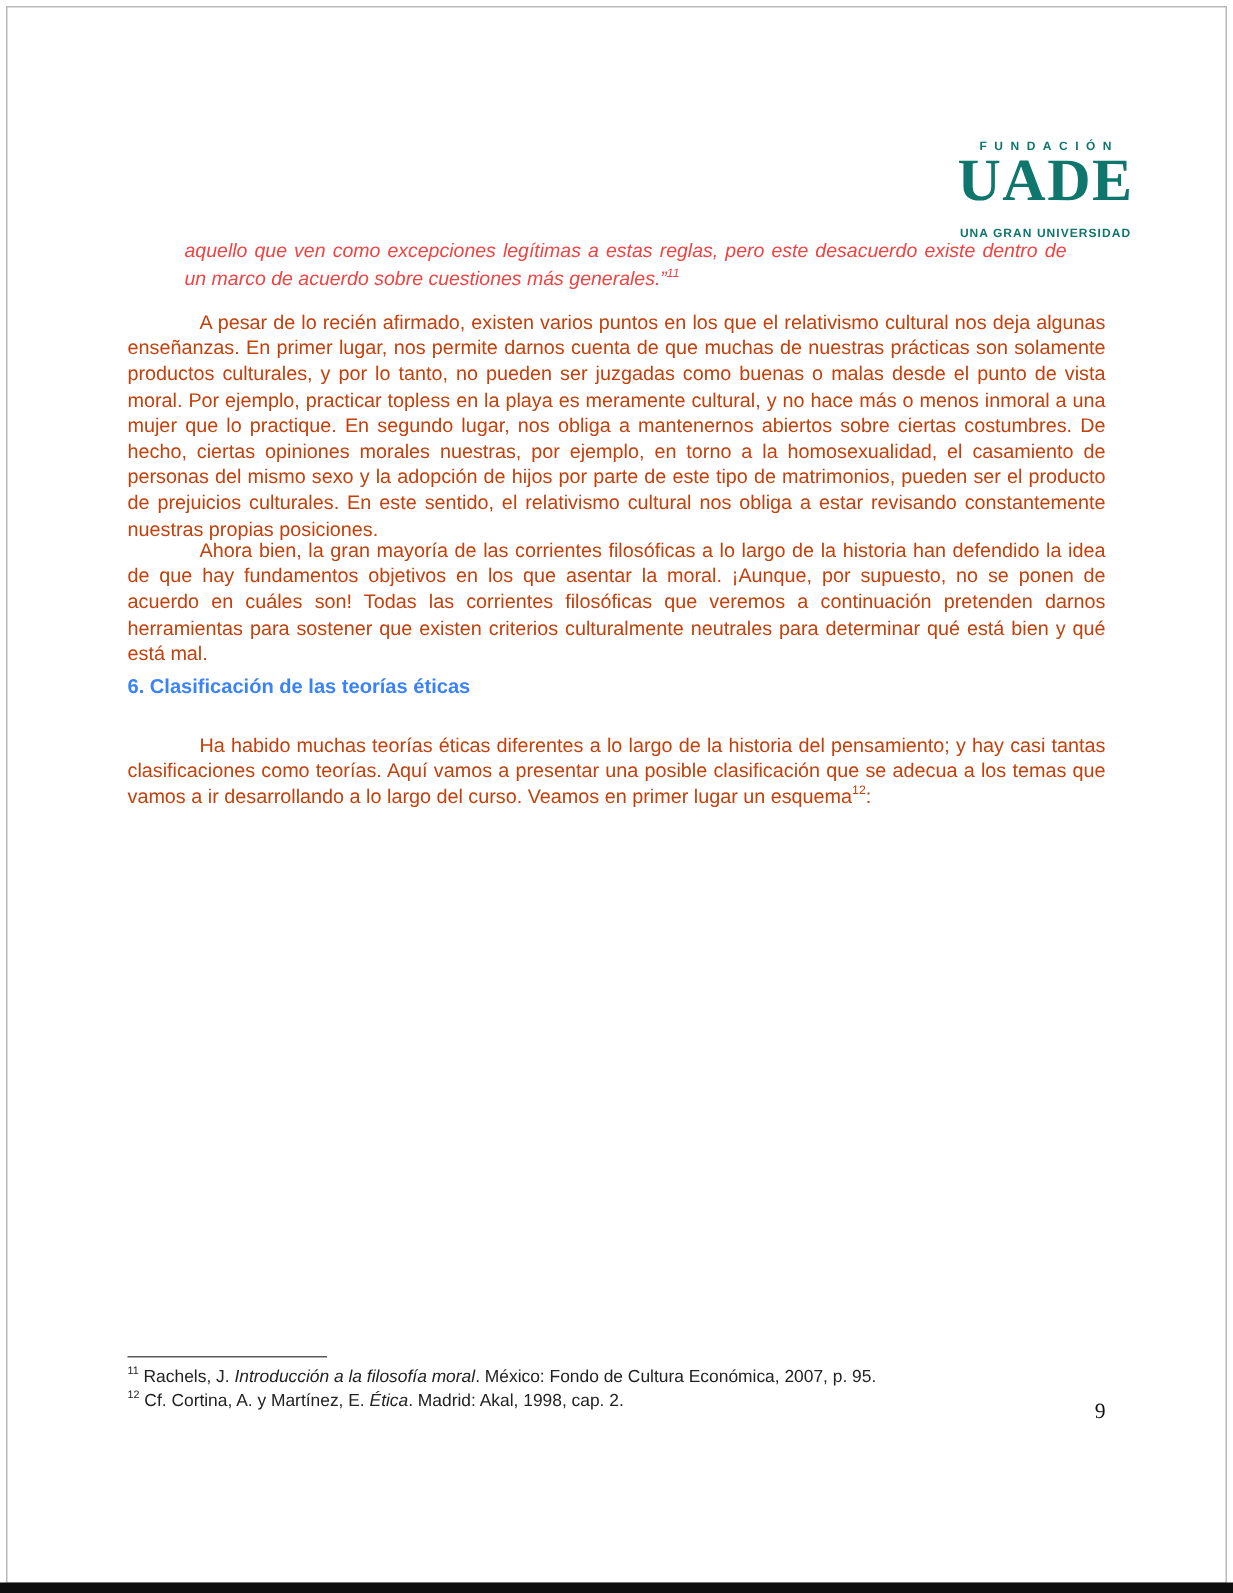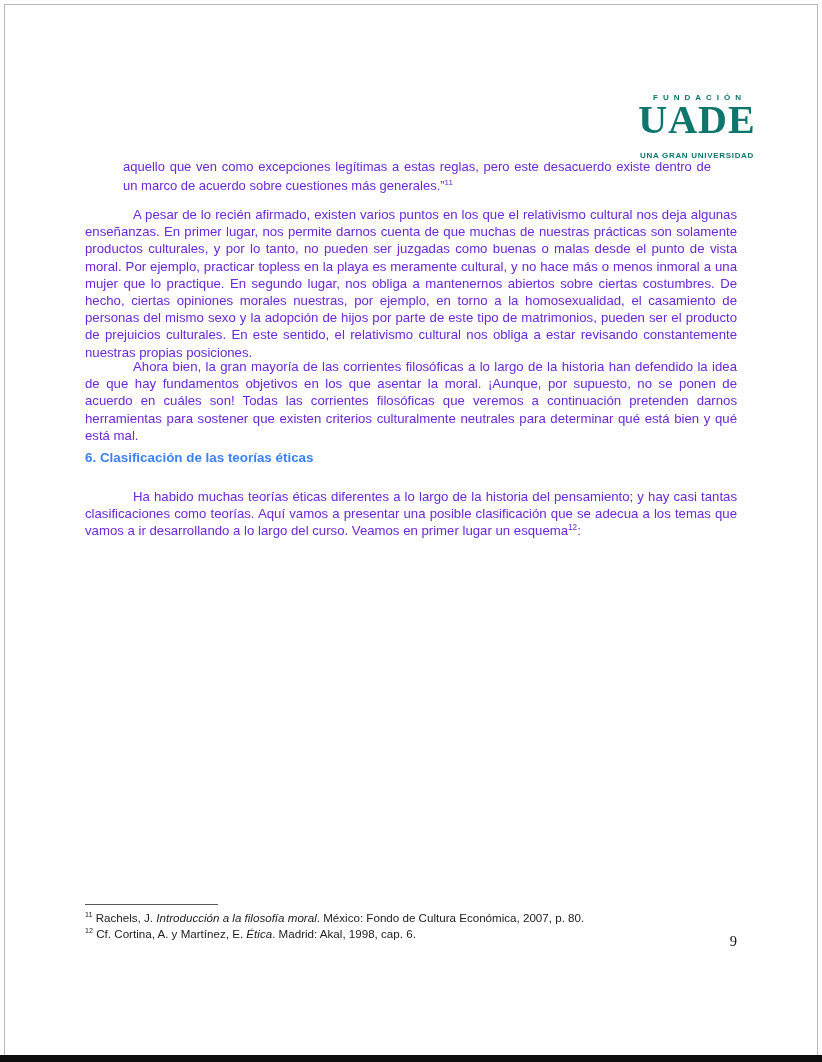--- a/index.html
+++ b/index.html
@@ -56,33 +56,34 @@
     white-space: nowrap;
   }
 
   
   .quote-block {
     position: absolute;
     top: 157px;
     left: 123px;
     width: 588px;
     font-size: 13px;
+    font-style: italic;
     line-height: 19px;
     text-align: justify;
-    color: #6d28d9;
+    color: #ef4444;
   }
   .body-para {
     position: absolute;
     left: 85px;
     width: 652px;
     font-size: 13.2px;
     line-height: 17.2px;
     text-align: justify;
     text-indent: 48px;
-    color: #6d28d9;
+    color: #c2410c;
   }
   #para-1 { top: 206px; }
   #para-2 { top: 358px; }
   #para-3 { top: 488px; }
   .section-heading {
     position: absolute;
     top: 450px;
     left: 85px;
     width: 652px;
     font-size: 13.4px;
@@ -140,19 +141,19 @@
 <p class="body-para" id="para-1">A pesar de lo recién afirmado, existen varios puntos en los que el relativismo cultural nos deja algunas enseñanzas. En primer lugar, nos permite darnos cuenta de que muchas de nuestras prácticas son solamente productos culturales, y por lo tanto, no pueden ser juzgadas como buenas o malas desde el punto de vista moral. Por ejemplo, practicar topless en la playa es meramente cultural, y no hace más o menos inmoral a una mujer que lo practique. En segundo lugar, nos obliga a mantenernos abiertos sobre ciertas costumbres. De hecho, ciertas opiniones morales nuestras, por ejemplo, en torno a la homosexualidad, el casamiento de personas del mismo sexo y la adopción de hijos por parte de este tipo de matrimonios, pueden ser el producto de prejuicios culturales. En este sentido, el relativismo cultural nos obliga a estar revisando constantemente nuestras propias posiciones.</p>
 
 <p class="body-para" id="para-2">Ahora bien, la gran mayoría de las corrientes filosóficas a lo largo de la historia han defendido la idea de que hay fundamentos objetivos en los que asentar la moral. ¡Aunque, por supuesto, no se ponen de acuerdo en cuáles son! Todas las corrientes filosóficas que veremos a continuación pretenden darnos herramientas para sostener que existen criterios culturalmente neutrales para determinar qué está bien y qué está mal.</p>
 
 <h2 class="section-heading">6. Clasificación de las teorías éticas</h2>
 
 <p class="body-para" id="para-3"><span>Ha habido muchas teorías éticas diferentes a lo largo de la historia del pensamiento; y hay casi tantas clasificaciones como teorías. Aquí vamos a presentar una posible clasificación que se adecua a los temas que vamos a ir desarrollando a lo largo del curso. Veamos en primer lugar un esquema</span><sup>12</sup><span>:</span></p>
 
 <div class="footnotes">
   <div class="fn-rule"></div>
-  <div class="fn-item"><sup>11</sup> <span>Rachels, J. </span><span class="fn-title">Introducción a la filosofía moral</span><span>. México: Fondo de Cultura Económica, 2007, p. 80.</span></div>
-  <div class="fn-item"><sup>12</sup> <span>Cf. Cortina, A. y Martínez, E. </span><span class="fn-title">Ética</span><span>. Madrid: Akal, 1998, cap. 6.</span></div>
+  <div class="fn-item"><sup>11</sup> <span>Rachels, J. </span><span class="fn-title">Introducción a la filosofía moral</span><span>. México: Fondo de Cultura Económica, 2007, p. 95.</span></div>
+  <div class="fn-item"><sup>12</sup> <span>Cf. Cortina, A. y Martínez, E. </span><span class="fn-title">Ética</span><span>. Madrid: Akal, 1998, cap. 2.</span></div>
 </div>
 
 <div class="page-number">9</div>
 
 <div class="bottom-edge"></div>
 
 </body></html>

